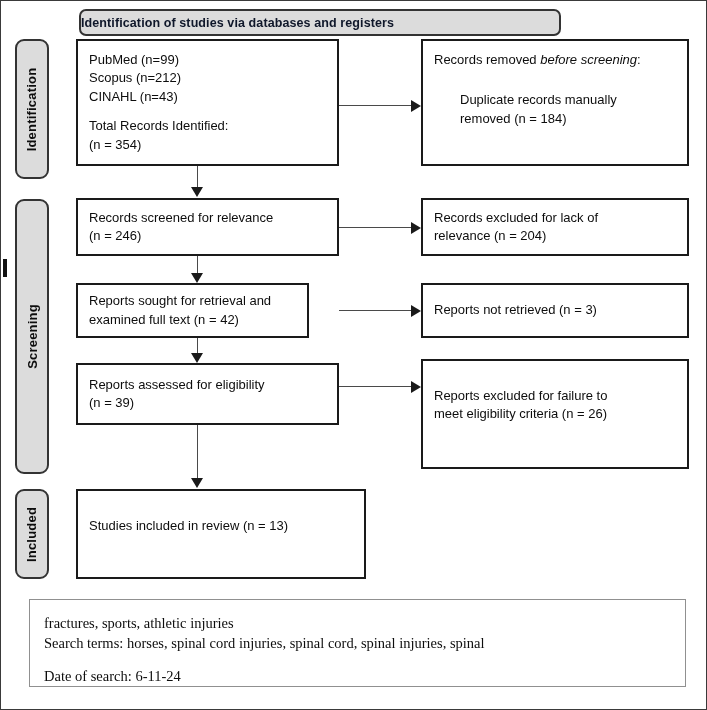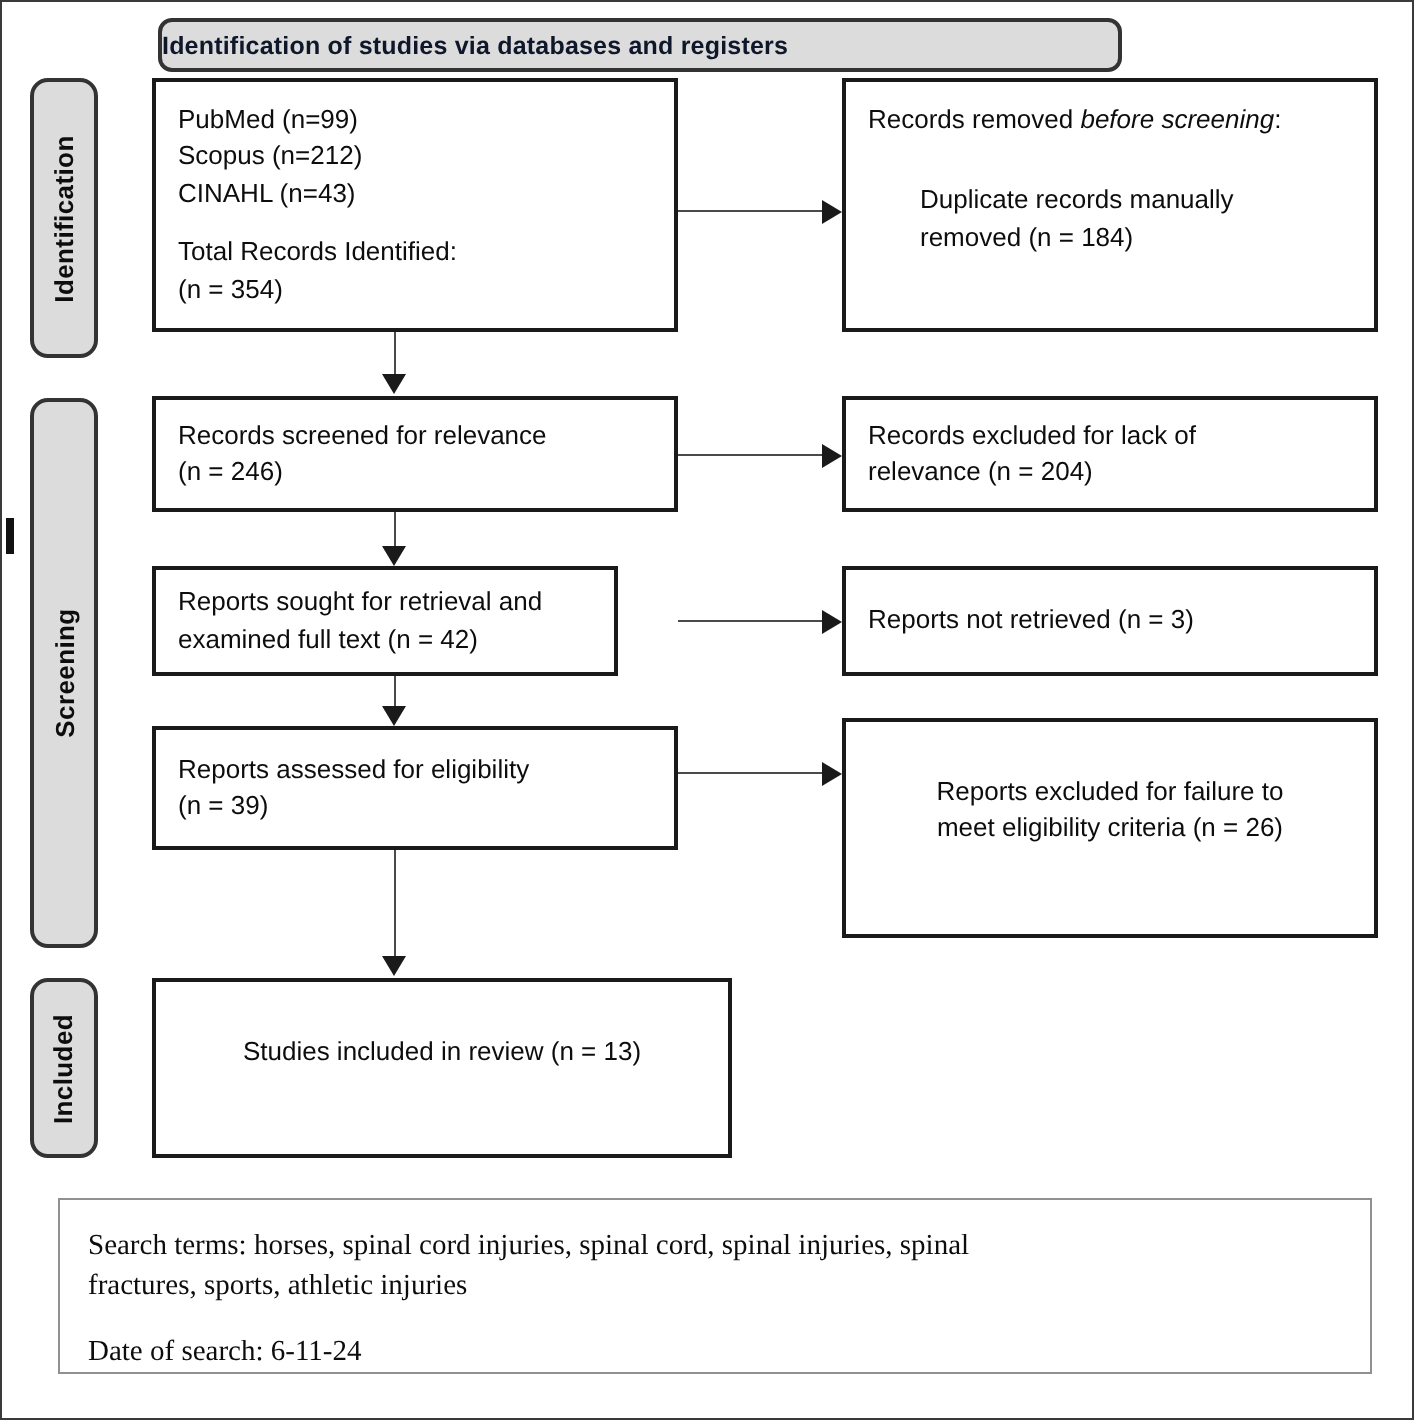--- a/index.html
+++ b/index.html
@@ -78,21 +78,21 @@
   .box .line { white-space: pre-wrap; }
   .box .gap { height: 11px; }
   .box .indent { padding-left: 26px; }
   .ital { font-style: italic; }
 
   .vcenter {
     display: flex;
     flex-direction: column;
     justify-content: center;
   }
-  .vtopmid { padding-top: 26px; text-align: center; }
+  .vtopmid { padding-top: 26px; }
 
   
   #box-identified   { left: 75px;  top: 38px;  width: 263px; height: 127px; }
   #box-screened     { left: 75px;  top: 197px; width: 263px; height: 58px;  }
   #box-sought       { left: 75px;  top: 282px; width: 233px; height: 55px;  }
   #box-assessed     { left: 75px;  top: 362px; width: 263px; height: 62px;  }
   #box-included     { left: 75px;  top: 488px; width: 290px; height: 90px;  }
 
   
   #box-removed      { left: 420px; top: 38px;  width: 268px; height: 127px; }
@@ -254,19 +254,19 @@
   <div class="conn vline" id="v2"></div>
   <div class="conn arrow-down" id="d2"></div>
   <div class="conn vline" id="v3"></div>
   <div class="conn arrow-down" id="d3"></div>
   <div class="conn vline" id="v4"></div>
   <div class="conn arrow-down" id="d4"></div>
 
   <div id="edge-tick"></div>
 
   <div id="footer-note">
+    <div class="line">fractures, sports, athletic injuries</div>
     <div class="line">Search terms: horses, spinal cord injuries, spinal cord, spinal injuries, spinal</div>
-    <div class="line">fractures, sports, athletic injuries</div>
     <div class="gap2"></div>
     <div class="line">Date of search: 6-11-24</div>
   </div>
 
 </div>
 
 </body></html>

